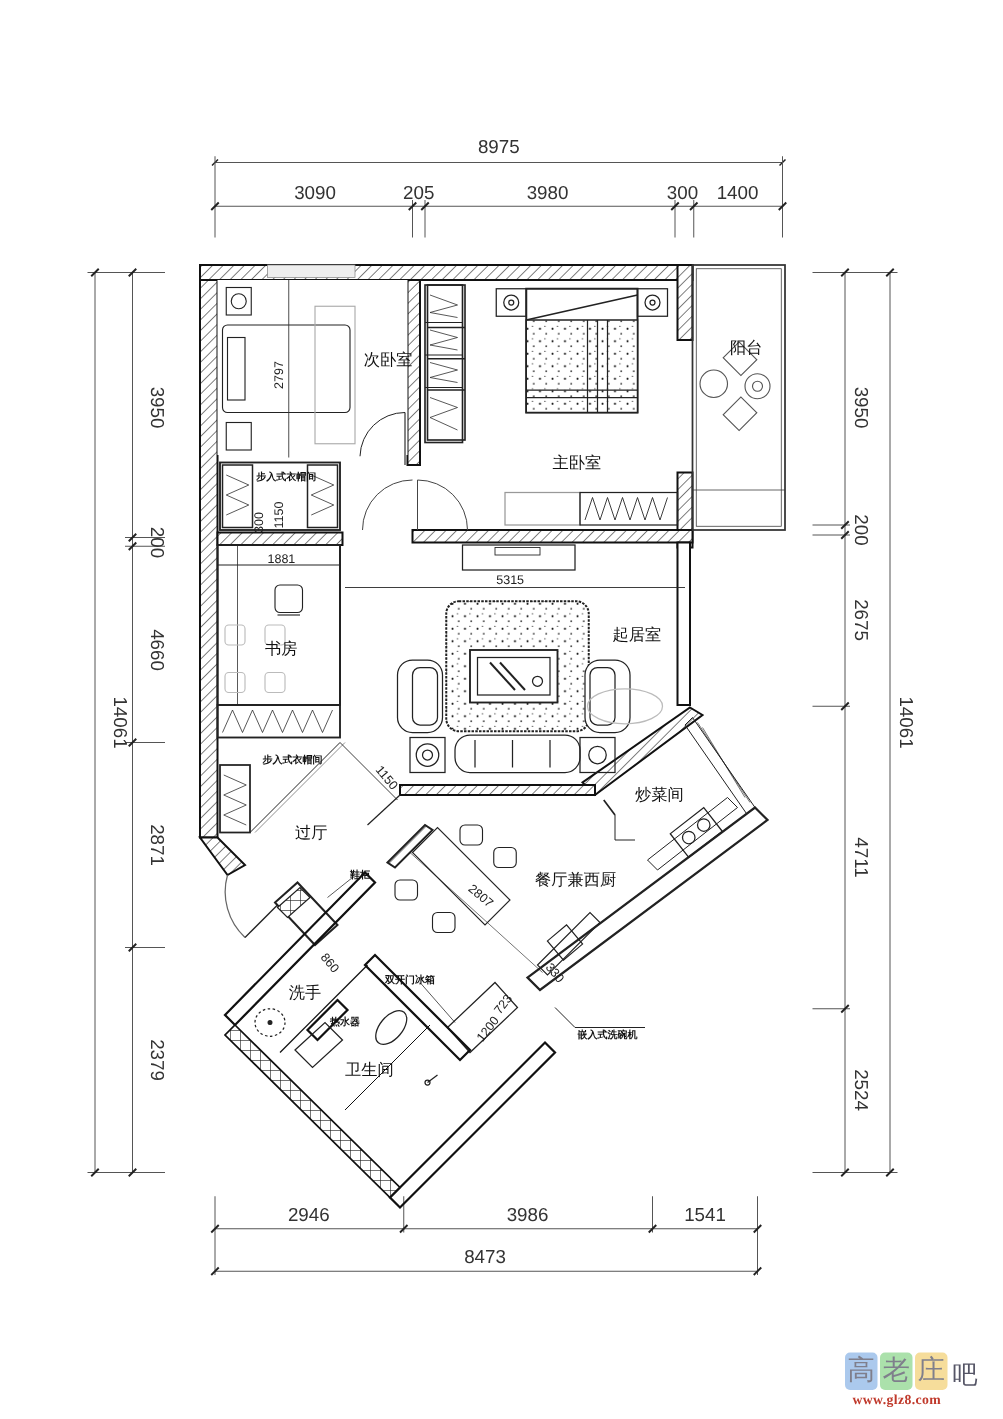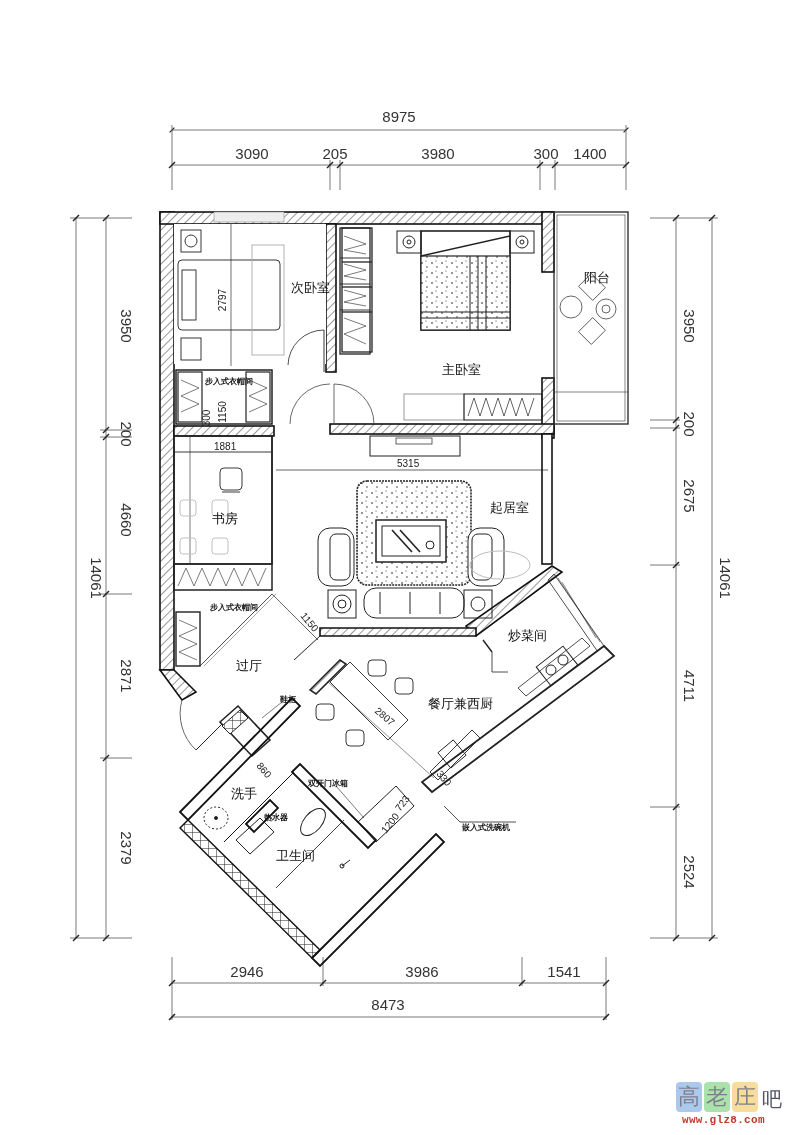--- a/index.html
+++ b/index.html
@@ -4,21 +4,21 @@
 <style>
   html, body { margin:0; padding:0; background:#ffffff; }
   body { width:802px; height:1135px; position:relative; overflow:hidden; font-family:"DejaVu Sans","Liberation Sans",sans-serif; }
   #plan { position:absolute; left:0; top:0; width:802px; height:1135px; }
   .dim-text { font-family:"Liberation Sans","DejaVu Sans",sans-serif; font-size:15px; fill:#333; }
   .room-text { font-family:"DejaVu Sans",sans-serif; font-size:13px; fill:#111; }
   .small-text { font-family:"DejaVu Sans",sans-serif; font-size:8px; fill:#111; font-weight:bold; }
   .tiny-dim { font-family:"Liberation Sans",sans-serif; font-size:10px; fill:#222; }
   .watermark { position:absolute; left:676px; top:1082px; width:124px; height:50px; }
   .wm-tile { position:absolute; top:0; width:26px; height:30px; border-radius:4px; opacity:.75; font-size:22px; line-height:30px; text-align:center; color:#556; font-family:"DejaVu Serif",serif; }
-  .wm-url { position:absolute; left:6px; top:32px; font-size:11px; color:#c0392b; font-family:Liberation Mono, monospace; font-weight:bold; letter-spacing:0.3px; }
+  .wm-url { position:absolute; left:6px; top:32px; font-size:11px; color:#c0392b; font-family:Liberation Serif, serif; font-weight:bold; letter-spacing:0.3px; }
   .wm-suffix { position:absolute; left:86px; top:4px; font-size:20px; color:#556; font-family:"DejaVu Serif",serif; }
 </style>
 </head>
 <body>
 
 <svg id="plan" viewBox="0 0 802 1135" xmlns="http://www.w3.org/2000/svg">
   <defs>
     <pattern id="hatch" width="6" height="6" patternUnits="userSpaceOnUse" patternTransform="rotate(45)">
       <rect width="6" height="6" fill="#fff"></rect>
       <line x1="0" y1="0" x2="0" y2="6" stroke="#333" stroke-width="1"></line>

